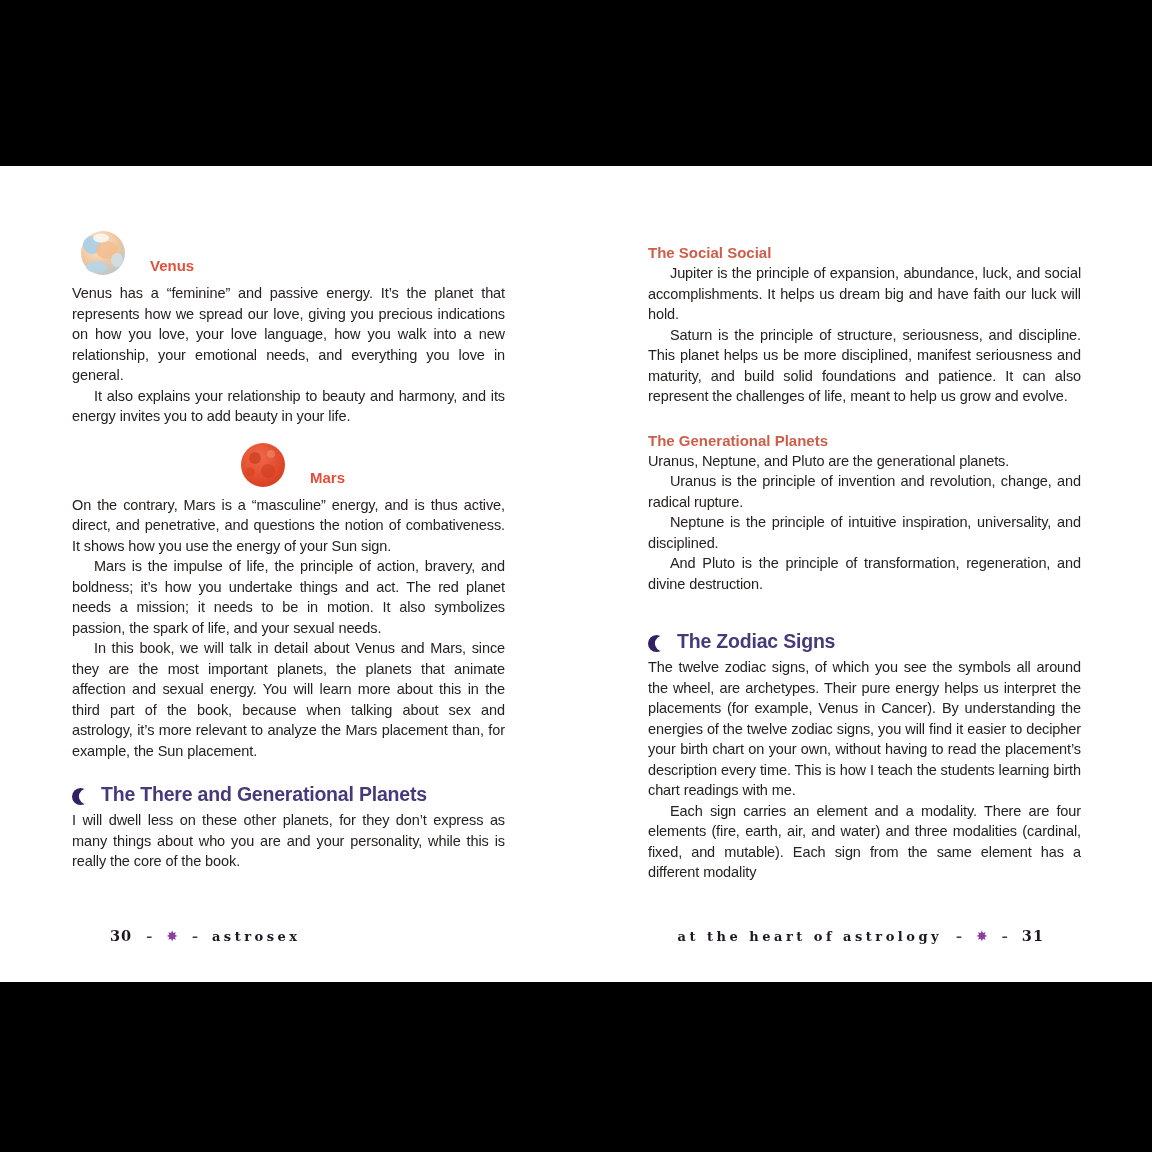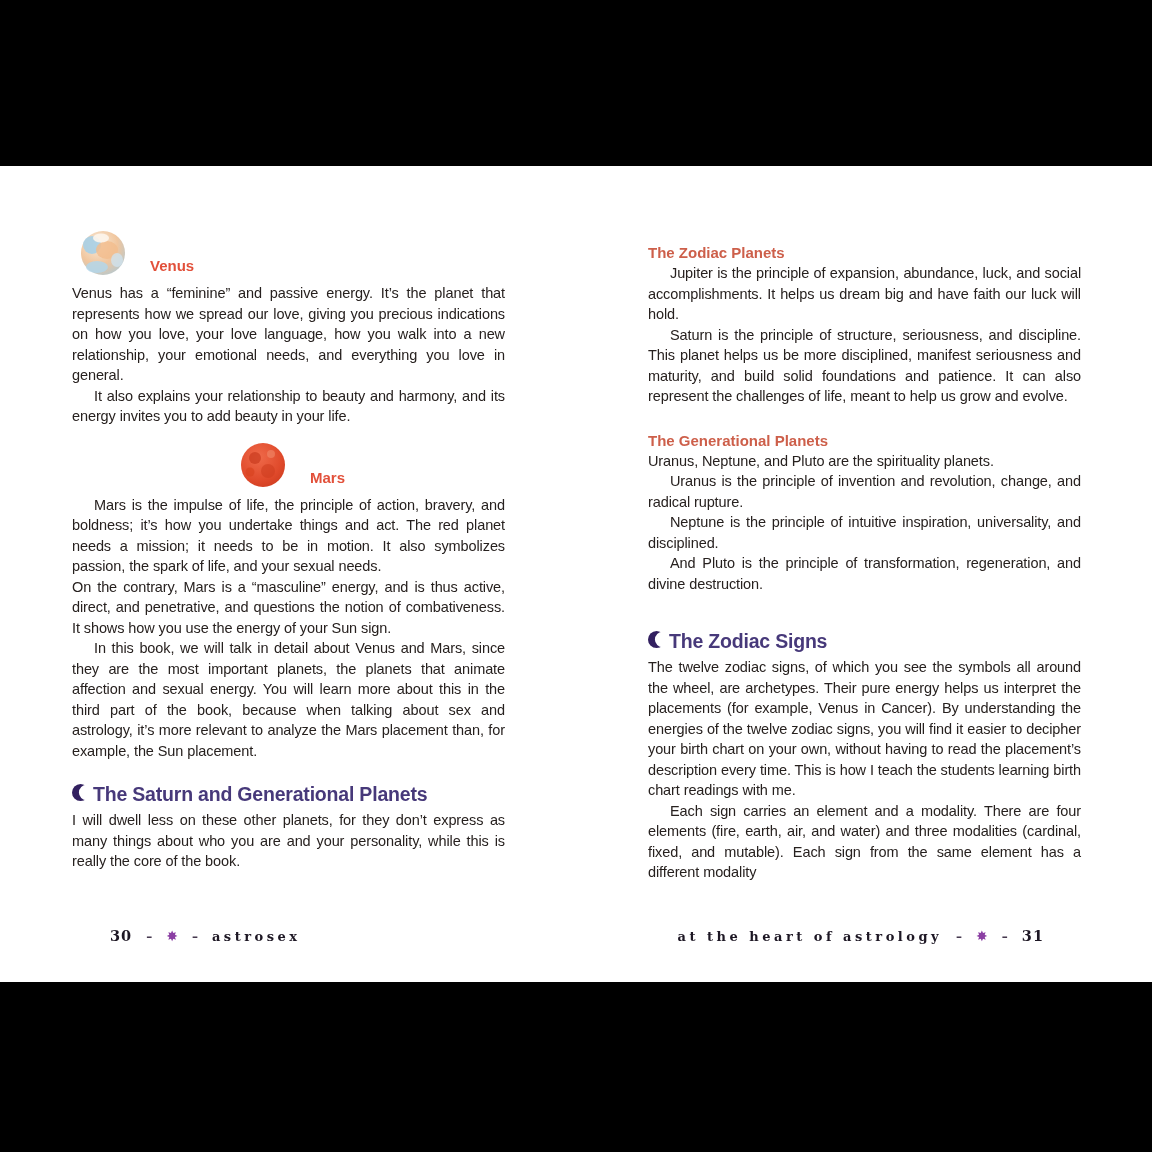--- a/index.html
+++ b/index.html
@@ -50,21 +50,21 @@
   }
   .planet-icon{width:46px;height:46px;flex:0 0 auto;}
 
   .subhead{
     font-size:15px;font-weight:bold;color:var(--subhead);
     line-height:20px;
   }
   .subhead.gap-top{margin-top:24px;}
 
   .purple-heading{
-    display:flex;align-items:flex-start;gap:2px;
+    display:flex;align-items:flex-end;gap:10px;
     margin-top:22px;margin-bottom:4px;
   }
   .purple-heading .title{
     font-size:19.5px;font-weight:bold;color:var(--heading-purple);
     letter-spacing:-0.2px;
   }
   .purple-heading.zodiac{margin-top:36px;}
   .moon-svg{width:19px;height:19px;flex:0 0 auto;}
 
   .footer{
@@ -119,42 +119,42 @@
         </radialGradient>
       </defs>
       <circle cx="23" cy="23" r="22" fill="url(#mg)"></circle>
       <circle cx="15" cy="16" r="6" fill="#c93a1e" opacity="0.7"></circle>
       <circle cx="28" cy="29" r="7" fill="#cf3d20" opacity="0.6"></circle>
       <circle cx="31" cy="12" r="4" fill="#f08a6a" opacity="0.6"></circle>
       <circle cx="10" cy="30" r="4.5" fill="#d8431f" opacity="0.7"></circle>
     </svg>
     <span class="planet-label">Mars</span>
   </div>
+  <p class="body">On the contrary, Mars is a “masculine” energy, and is thus active, direct, and penetrative, and questions the notion of combativeness. It shows how you use the energy of your Sun sign.</p>
   <p class="body indent">Mars is the impulse of life, the principle of action, bravery, and boldness; it’s how you undertake things and act. The red planet needs a mission; it needs to be in motion. It also symbolizes passion, the spark of life, and your sexual needs.</p>
-  <p class="body">On the contrary, Mars is a “masculine” energy, and is thus active, direct, and penetrative, and questions the notion of combativeness. It shows how you use the energy of your Sun sign.</p>
   <p class="body indent">In this book, we will talk in detail about Venus and Mars, since they are the most important planets, the planets that animate affection and sexual energy. You will learn more about this in the third part of the book, because when talking about sex and astrology, it’s more relevant to analyze the Mars placement than, for example, the Sun placement.</p>
 
   <div class="purple-heading">
     <svg class="moon-svg" viewBox="0 0 20 20">
       <circle cx="9" cy="10" r="9" fill="#322060"></circle>
       <circle cx="15.5" cy="10" r="8.2" fill="#ffffff"></circle>
     </svg>
-    <span class="title">The Saturn and Generational Planets</span>
+    <span class="title">The There and Generational Planets</span>
   </div>
   <p class="body">I will dwell less on these other planets, for they don’t express as many things about who you are and your personality, while this is really the core of the book.</p>
 </div>
 
 <div class="col col-right">
 
-  <div class="subhead">The Zodiac Planets</div>
+  <div class="subhead">The Social Social</div>
   <p class="body indent">Jupiter is the principle of expansion, abundance, luck, and social accomplishments. It helps us dream big and have faith our luck will hold.</p>
   <p class="body indent">Saturn is the principle of structure, seriousness, and discipline. This planet helps us be more disciplined, manifest seriousness and maturity, and build solid foundations and patience. It can also represent the challenges of life, meant to help us grow and evolve.</p>
 
   <div class="subhead gap-top">The Generational Planets</div>
-  <p class="body">Uranus, Neptune, and Pluto are the spirituality planets.</p>
+  <p class="body">Uranus, Neptune, and Pluto are the generational planets.</p>
   <p class="body indent">Uranus is the principle of invention and revolution, change, and radical rupture.</p>
   <p class="body indent">Neptune is the principle of intuitive inspiration, universality, and disciplined.</p>
   <p class="body indent">And Pluto is the principle of transformation, regeneration, and divine destruction.</p>
 
   <div class="purple-heading zodiac">
     <svg class="moon-svg" viewBox="0 0 20 20">
       <circle cx="9" cy="10" r="9" fill="#322060"></circle>
       <circle cx="15.5" cy="10" r="8.2" fill="#ffffff"></circle>
     </svg>
     <span class="title">The Zodiac Signs</span>

